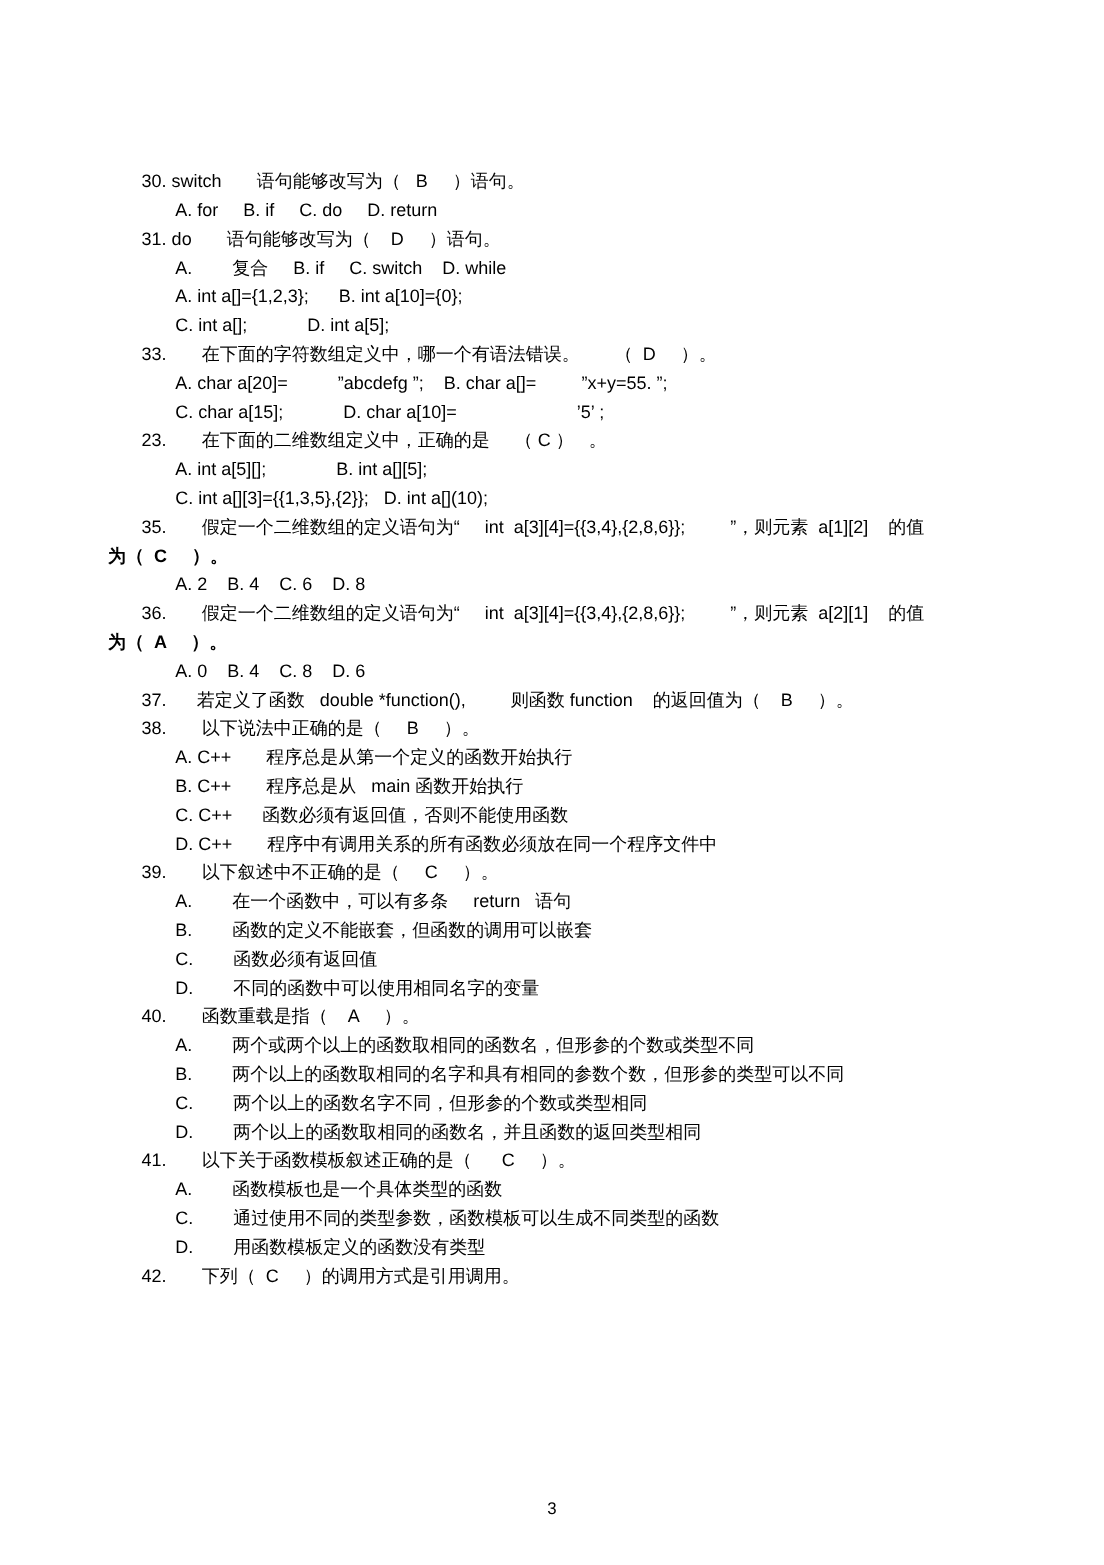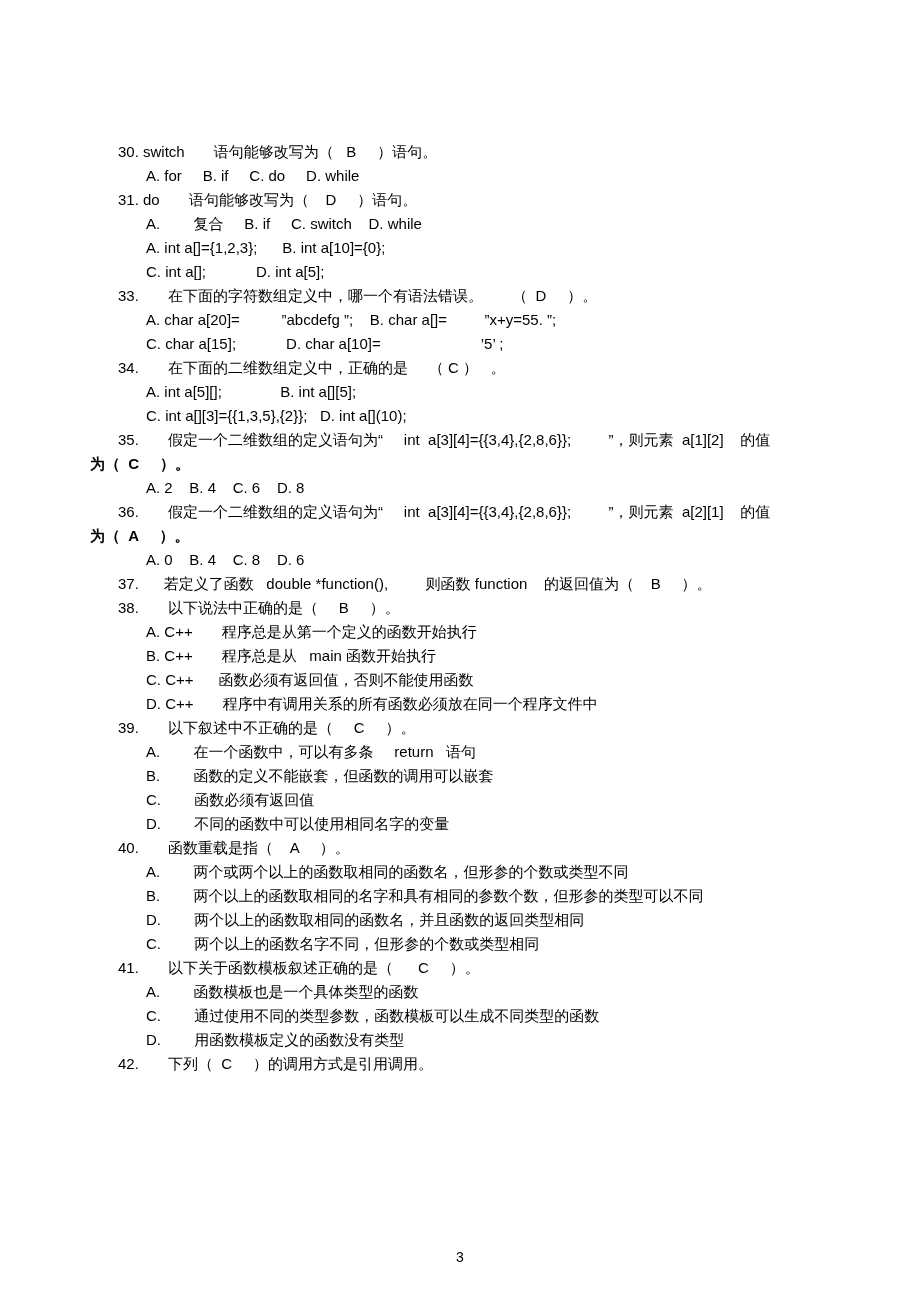--- a/index.html
+++ b/index.html
@@ -33,29 +33,29 @@
     text-align: center;
     font-size: 14px;
   }
 </style>
 </head>
 <body>
 
 <div class="page">
   <div id="content">
       <p class="q indent1">30. switch       语句能够改写为（   B     ）语句。</p>
-      <p class="q indent2">A. for     B. if     C. do     D. while</p>
+      <p class="q indent2">A. for     B. if     C. do     D. return</p>
       <p class="q indent1">31. do       语句能够改写为（    D     ）语句。</p>
       <p class="q indent2">A.        复合     B. if     C. switch    D. while</p>
       <p class="q indent2">A. int a[]={1,2,3};      B. int a[10]={0};</p>
       <p class="q indent2">C. int a[];            D. int a[5];</p>
       <p class="q indent1">33.       在下面的字符数组定义中，哪一个有语法错误。       （  D     ）。</p>
       <p class="q indent2">A. char a[20]=          ”abcdefg ”;    B. char a[]=         ”x+y=55. ”;</p>
       <p class="q indent2">C. char a[15];            D. char a[10]=                        ’5’ ;</p>
-      <p class="q indent1">34.       在下面的二维数组定义中，正确的是     （ C ）   。</p>
+      <p class="q indent1">23.       在下面的二维数组定义中，正确的是     （ C ）   。</p>
       <p class="q indent2">A. int a[5][];              B. int a[][5];</p>
       <p class="q indent2">C. int a[][3]={{1,3,5},{2}};   D. int a[](10);</p>
       <p class="q indent1">35.       假定一个二维数组的定义语句为“     int  a[3][4]={{3,4},{2,8,6}};         ”，则元素  a[1][2]    的值</p>
       <p class="q wrapline">为（  C     ）。</p>
       <p class="q indent2">A. 2    B. 4    C. 6    D. 8</p>
       <p class="q indent1">36.       假定一个二维数组的定义语句为“     int  a[3][4]={{3,4},{2,8,6}};         ”，则元素  a[2][1]    的值</p>
       <p class="q wrapline">为（  A     ）。</p>
       <p class="q indent2">A. 0    B. 4    C. 8    D. 6</p>
       <p class="q indent1">37.      若定义了函数   double *function(),         则函数 function    的返回值为（    B     ）。</p>
       <p class="q indent1">38.       以下说法中正确的是（     B     ）。</p>
@@ -64,22 +64,22 @@
       <p class="q indent2">C. C++      函数必须有返回值，否则不能使用函数</p>
       <p class="q indent2">D. C++       程序中有调用关系的所有函数必须放在同一个程序文件中</p>
       <p class="q indent1">39.       以下叙述中不正确的是（     C     ）。</p>
       <p class="q indent2">A.        在一个函数中，可以有多条     return   语句</p>
       <p class="q indent2">B.        函数的定义不能嵌套，但函数的调用可以嵌套</p>
       <p class="q indent2">C.        函数必须有返回值</p>
       <p class="q indent2">D.        不同的函数中可以使用相同名字的变量</p>
       <p class="q indent1">40.       函数重载是指（    A     ）。</p>
       <p class="q indent2">A.        两个或两个以上的函数取相同的函数名，但形参的个数或类型不同</p>
       <p class="q indent2">B.        两个以上的函数取相同的名字和具有相同的参数个数，但形参的类型可以不同</p>
+      <p class="q indent2">C.        两个以上的函数名字不同，但形参的个数或类型相同</p>
       <p class="q indent2">D.        两个以上的函数取相同的函数名，并且函数的返回类型相同</p>
-      <p class="q indent2">C.        两个以上的函数名字不同，但形参的个数或类型相同</p>
       <p class="q indent1">41.       以下关于函数模板叙述正确的是（      C     ）。</p>
       <p class="q indent2">A.        函数模板也是一个具体类型的函数</p>
       <p class="q indent2">C.        通过使用不同的类型参数，函数模板可以生成不同类型的函数</p>
       <p class="q indent2">D.        用函数模板定义的函数没有类型</p>
       <p class="q indent1">42.       下列（  C     ）的调用方式是引用调用。</p>
     </div>
   <div class="page-num">3</div>
 </div>
 
 </body></html>

